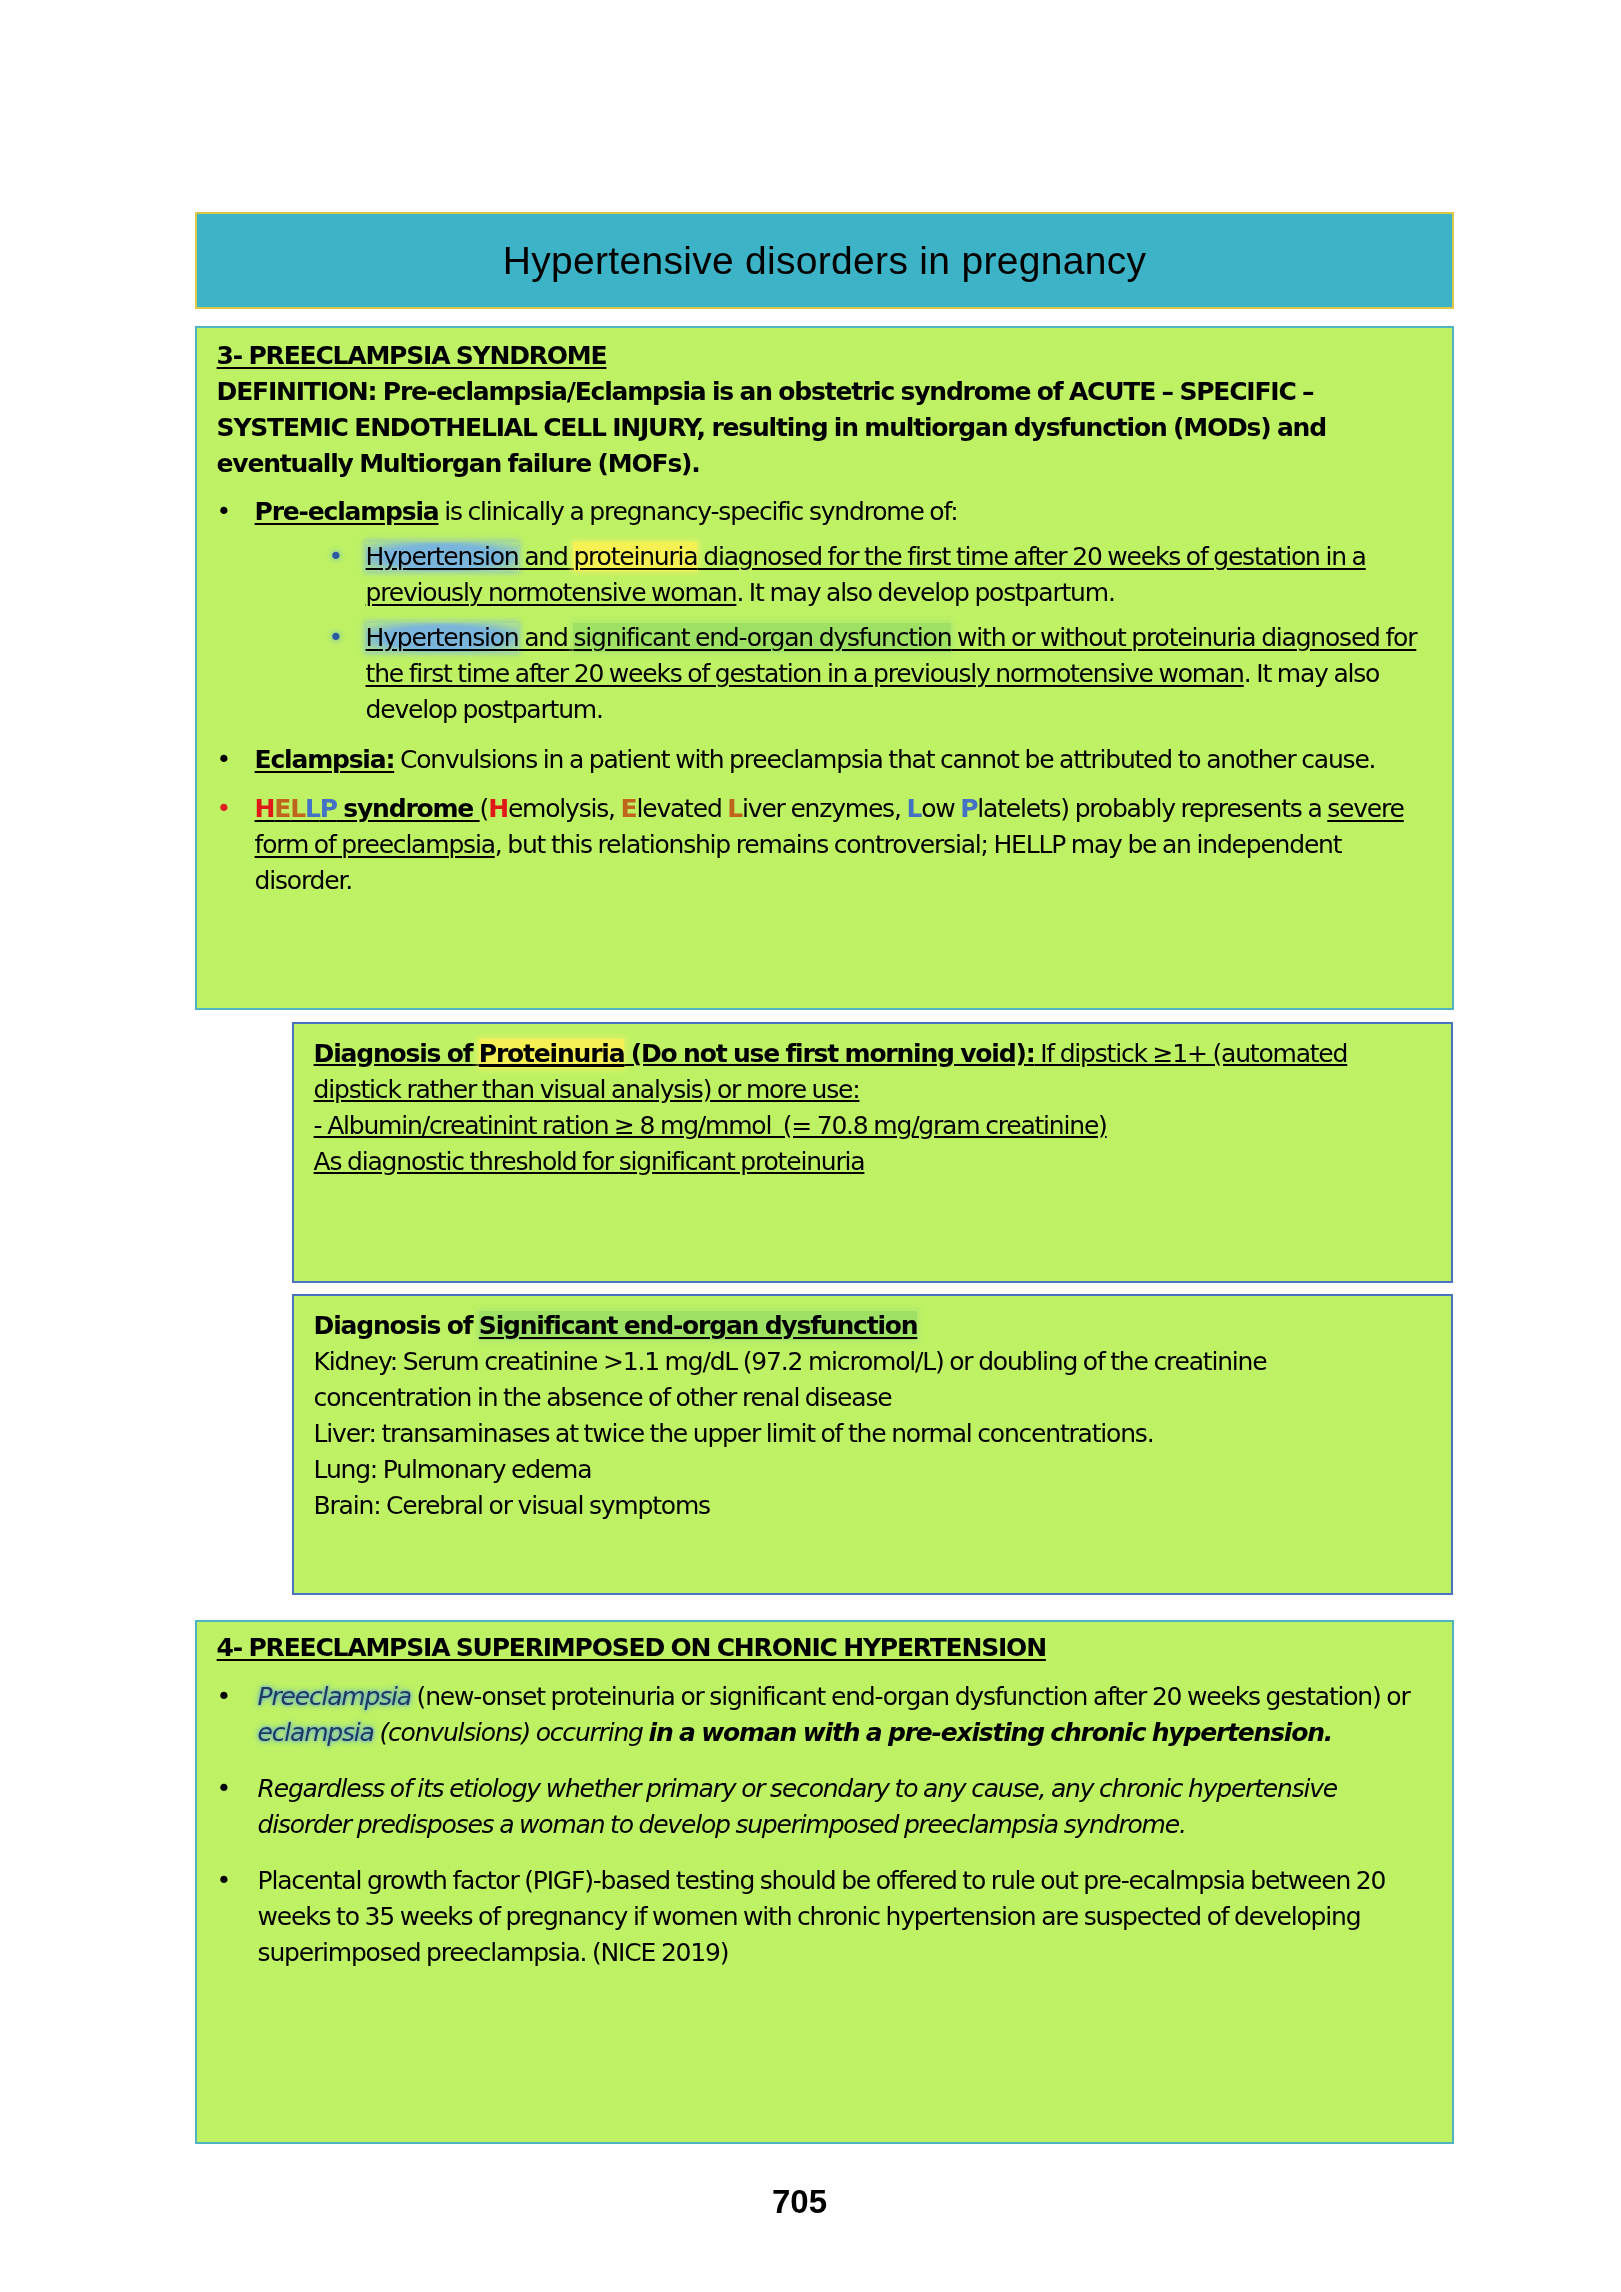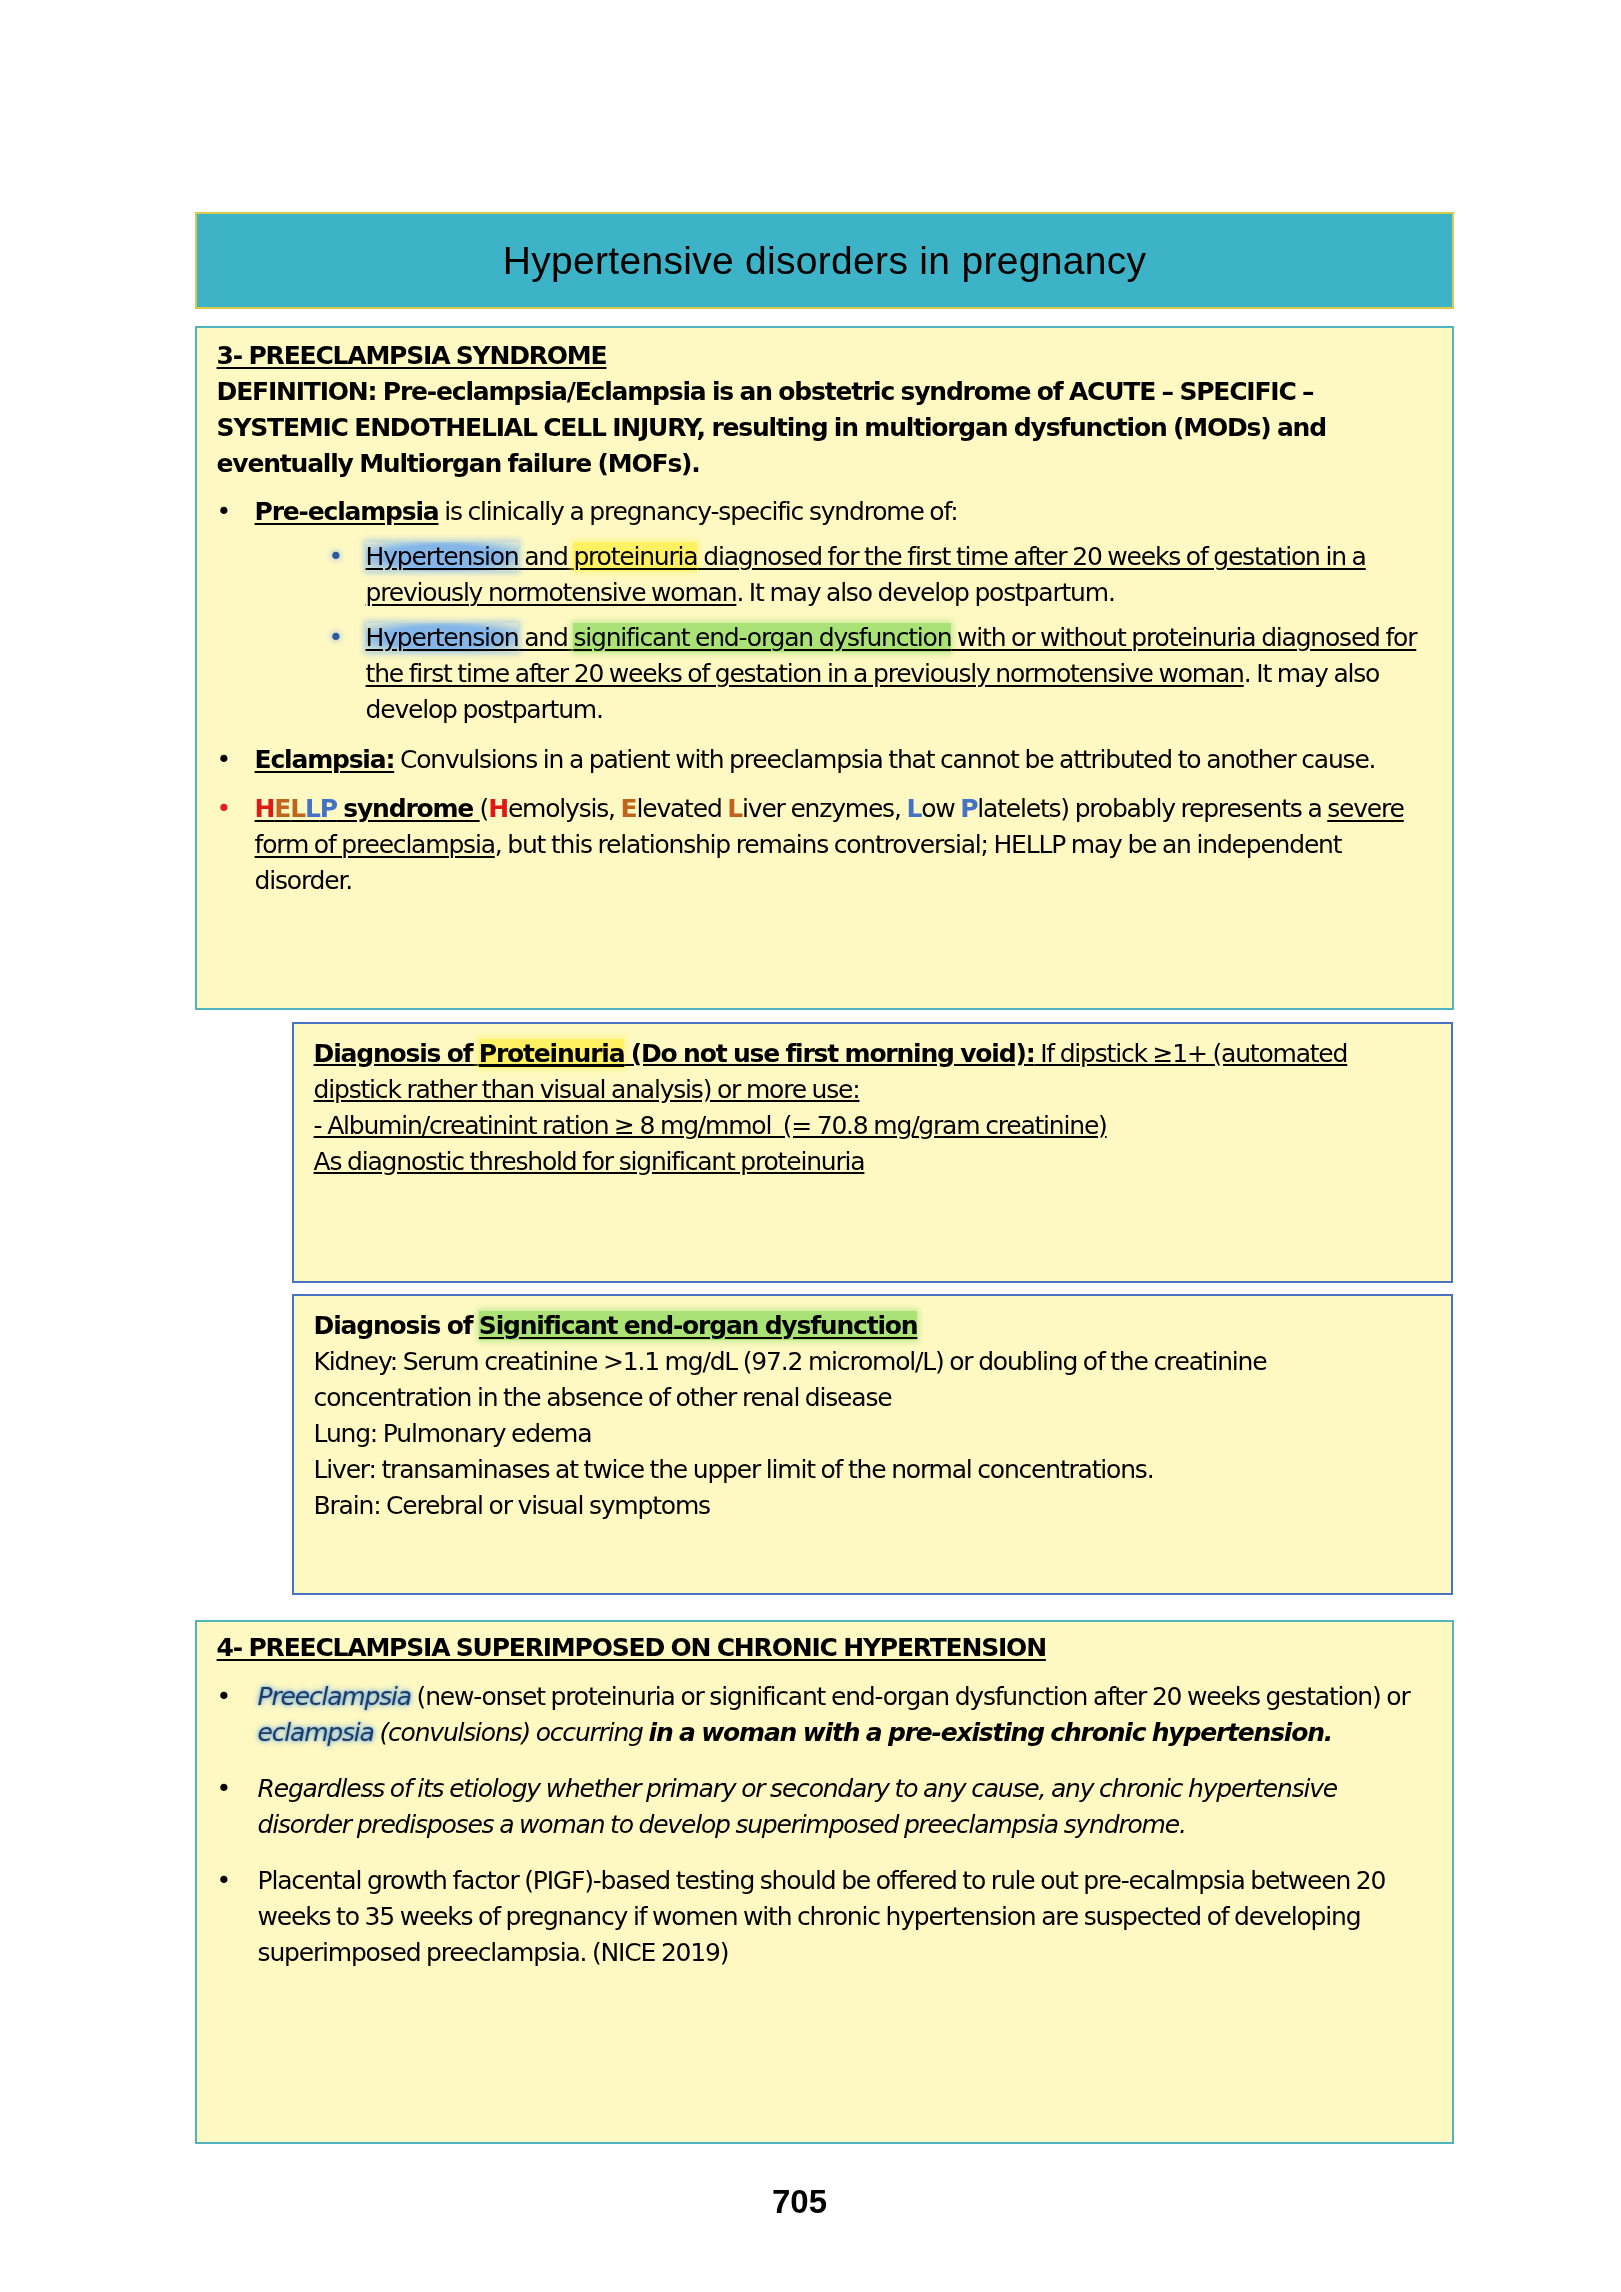--- a/index.html
+++ b/index.html
@@ -2,21 +2,21 @@
 <html><head>
 <meta charset="utf-8">
 <style>
   html, body { margin:0; padding:0; background:#ffffff; }
   body { width:1621px; height:2293px; position:relative; font-family:"Liberation Sans", sans-serif; color:#000; }
   .page { position:absolute; left:0; top:15px; width:1621px; height:2293px; }
 
   .title-box { position:absolute; left:195px; top:197px; width:1259px; height:97px; background:#3cb3c6; border:2px solid #d9c84a; box-sizing:border-box; display:flex; align-items:center; justify-content:center; }
   .title-box span { font-family:"Liberation Sans", sans-serif; font-size:39px; color:#000; letter-spacing:0.3px; }
 
-  .box { position:absolute; box-sizing:border-box; background:#fef9c3; font-family:"DejaVu Sans", sans-serif; font-size:25px; line-height:36px; }
+  .box { position:absolute; box-sizing:border-box; background:#bef264; font-family:"DejaVu Sans", sans-serif; font-size:25px; line-height:36px; }
   .teal { border:2.9px solid #4fb3c0; }
   .blue { border:2.9px solid #4a72c2; }
 
   .box-3 { left:195px; top:311px; width:1259px; height:684px; padding:9.8px 19.6px 0 19.6px; }
   .box-prot { left:292px; top:1007px; width:1161px; height:261px; padding:11.8px 19.6px 0 19.6px;text-decoration:underline; }
   .box-end { left:292px; top:1279px; width:1161px; height:301px; padding:11.8px 19.6px 0 19.6px; }
   .box-4 { left:195px; top:1605px; width:1259px; height:524px; padding:7.8px 19.6px 0 19.6px; }
 
   .narrow { letter-spacing:-1.2px; word-spacing:-1px; }
   .b { font-weight:bold; }
@@ -71,22 +71,22 @@
 
   <div class="box blue box-prot narrow">
     <p><span class="b">Diagnosis of </span><span class="b u hl-yellow">Proteinuria</span><span class="b"> (Do not use first morning void):</span><span> If dipstick ≥1+ (automated dipstick rather than visual analysis) or more use:</span></p>
     <p style="white-space:pre">- Albumin/creatinint ration ≥ 8 mg/mmol  (= 70.8 mg/gram creatinine)</p>
     <p>As diagnostic threshold for significant proteinuria</p>
   </div>
 
   <div class="box blue box-end narrow">
     <p><span class="b">Diagnosis of </span><span class="b u hl-green">Significant end-organ dysfunction</span></p>
     <p style="padding-right:108px">Kidney: Serum creatinine &gt;1.1 mg/dL (97.2 micromol/L) or doubling of the creatinine concentration in the absence of other renal disease</p>
+    <p>Liver: transaminases at twice the upper limit of the normal concentrations.</p>
     <p>Lung: Pulmonary edema</p>
-    <p>Liver: transaminases at twice the upper limit of the normal concentrations.</p>
     <p>Brain: Cerebral or visual symptoms</p>
   </div>
 
   <div class="box teal box-4 narrow sec4">
     <p class="b u">4- PREECLAMPSIA SUPERIMPOSED ON CHRONIC HYPERTENSION</p>
     <ul>
       <li class="l1"><span class="i glow-blue">Preeclampsia</span><span> (new-onset proteinuria or significant end-organ dysfunction after 20 weeks gestation) or </span><span class="i glow-blue">eclampsia</span><span class="i"> (convulsions) occurring </span><span class="i b">in a woman with a pre-existing chronic hypertension.</span></li>
       <li class="l1 i" style="margin-top:19.6px">Regardless of its etiology whether primary or secondary to any cause, any chronic hypertensive disorder predisposes a woman to develop superimposed preeclampsia syndrome.</li>
       <li class="l1" style="margin-top:19.6px">Placental growth factor (PIGF)-based testing should be offered to rule out pre-ecalmpsia between 20 weeks to 35 weeks of pregnancy if women with chronic hypertension are suspected of developing superimposed preeclampsia. (NICE 2019)</li>
     </ul>

